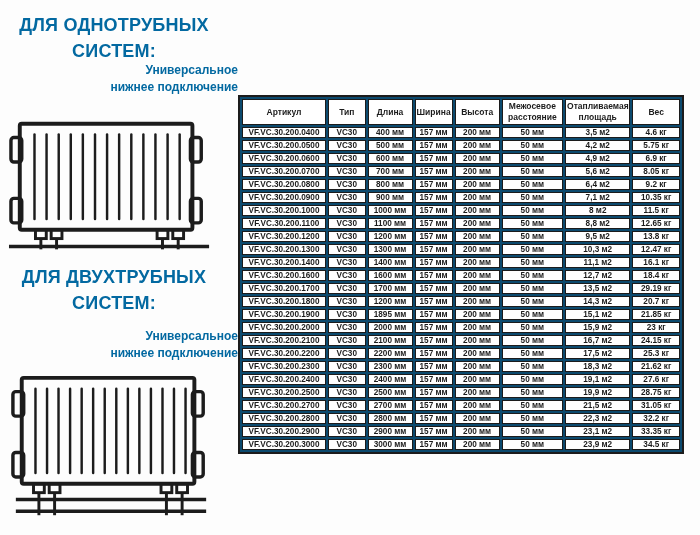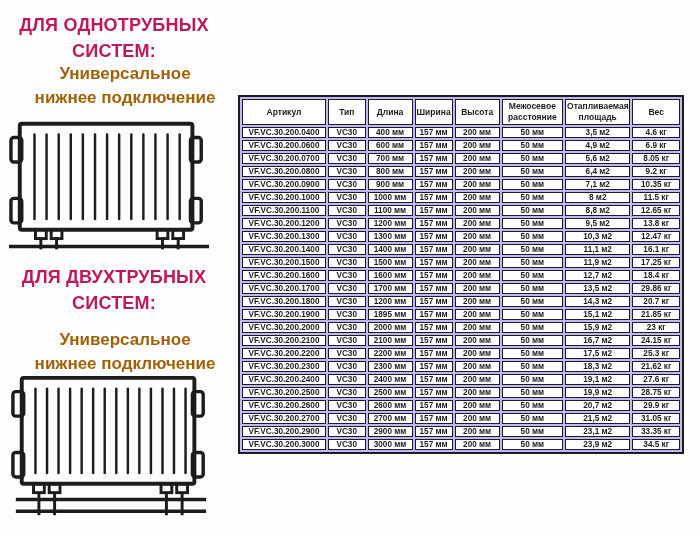--- a/index.html
+++ b/index.html
@@ -4,40 +4,40 @@
 <style>
   * { margin: 0; padding: 0; box-sizing: border-box; }
   body { font-family: "Liberation Sans", sans-serif; background: #ffffff; }
   .canvas {
     position: relative; width: 700px; height: 535px;
     background: #fdfdfd; color: #1c1c1c; overflow: hidden;
   }
   .section-title {
     position: absolute; width: 212px; text-align: center;
     font-size: 18px; line-height: 1.45; font-weight: bold;
-    letter-spacing: 0.2px; white-space: pre-line; color: #be185d;
+    letter-spacing: 0.2px; white-space: pre-line; color: #0369a1;
   }
   .section-sub {
-    position: absolute; width: 226px; text-align: center;
-    font-size: 17px; line-height: 1.4; font-weight: bold;
-    white-space: pre-line; color: #a16207;
+    position: absolute; width: 226px; text-align: right;
+    font-size: 12px; line-height: 1.4; font-weight: bold;
+    white-space: pre-line; color: #0369a1;
   }
   .diagram { position: absolute; left: 8px; width: 206px; }
   .diagram svg { display: block; width: 100%; height: auto; }
   #title-1 { left: 8px; top: 12px; }
   #sub-1   { left: 12px; top: 62px; }
   #diag-1  { top: 114px; }
   #title-2 { left: 8px; top: 264px; }
   #sub-2   { left: 12px; top: 328px; }
   #diag-2  { top: 372px; }
 
   table.spec {
     position: absolute; left: 238px; top: 95px; width: 446px;
     border-collapse: separate; border-spacing: 2px;
-    border: 2px solid #1c1c1c; background: #c4b5fd;
+    border: 2px solid #1c1c1c; background: #0c4a6e;
     table-layout: fixed;
   }
   table.spec th, table.spec td {
     border: 1.5px solid #1c1c1c; background: #ffffff;
     text-align: center; vertical-align: middle;
     font-weight: bold; color: #1c1c1c;
     overflow: hidden; white-space: nowrap;
   }
   table.spec th {
     font-size: 8.5px; line-height: 1.25; height: 26px;
@@ -182,20 +182,30 @@
           <td>VF.VC.30.200.0400</td>
           <td>VC30</td>
           <td>400 мм</td>
           <td>157 мм</td>
           <td>200 мм</td>
           <td>50 мм</td>
           <td>3,5 м2</td>
           <td>4.6 кг</td>
         </tr>
         <tr>
+          <td>VF.VC.30.200.0500</td>
+          <td>VC30</td>
+          <td>500 мм</td>
+          <td>157 мм</td>
+          <td>200 мм</td>
+          <td>50 мм</td>
+          <td>4,2 м2</td>
+          <td>5.75 кг</td>
+        </tr>
+        <tr>
           <td>VF.VC.30.200.0600</td>
           <td>VC30</td>
           <td>600 мм</td>
           <td>157 мм</td>
           <td>200 мм</td>
           <td>50 мм</td>
           <td>4,9 м2</td>
           <td>6.9 кг</td>
         </tr>
         <tr>
@@ -272,48 +282,38 @@
           <td>VF.VC.30.200.1400</td>
           <td>VC30</td>
           <td>1400 мм</td>
           <td>157 мм</td>
           <td>200 мм</td>
           <td>50 мм</td>
           <td>11,1 м2</td>
           <td>16.1 кг</td>
         </tr>
         <tr>
-          <td>VF.VC.30.200.1500</td>
-          <td>VC30</td>
-          <td>1500 мм</td>
-          <td>157 мм</td>
-          <td>200 мм</td>
-          <td>50 мм</td>
-          <td>11,9 м2</td>
-          <td>17.25 кг</td>
-        </tr>
-        <tr>
           <td>VF.VC.30.200.1600</td>
           <td>VC30</td>
           <td>1600 мм</td>
           <td>157 мм</td>
           <td>200 мм</td>
           <td>50 мм</td>
           <td>12,7 м2</td>
           <td>18.4 кг</td>
         </tr>
         <tr>
           <td>VF.VC.30.200.1700</td>
           <td>VC30</td>
           <td>1700 мм</td>
           <td>157 мм</td>
           <td>200 мм</td>
           <td>50 мм</td>
           <td>13,5 м2</td>
-          <td>29.86 кг</td>
+          <td>29.19 кг</td>
         </tr>
         <tr>
           <td>VF.VC.30.200.1800</td>
           <td>VC30</td>
           <td>1200 мм</td>
           <td>157 мм</td>
           <td>200 мм</td>
           <td>50 мм</td>
           <td>14,3 м2</td>
           <td>20.7 кг</td>
@@ -382,40 +382,40 @@
           <td>VF.VC.30.200.2500</td>
           <td>VC30</td>
           <td>2500 мм</td>
           <td>157 мм</td>
           <td>200 мм</td>
           <td>50 мм</td>
           <td>19,9 м2</td>
           <td>28.75 кг</td>
         </tr>
         <tr>
-          <td>VF.VC.30.200.2600</td>
-          <td>VC30</td>
-          <td>2600 мм</td>
-          <td>157 мм</td>
-          <td>200 мм</td>
-          <td>50 мм</td>
-          <td>20,7 м2</td>
-          <td>29.9 кг</td>
-        </tr>
-        <tr>
           <td>VF.VC.30.200.2700</td>
           <td>VC30</td>
           <td>2700 мм</td>
           <td>157 мм</td>
           <td>200 мм</td>
           <td>50 мм</td>
           <td>21,5 м2</td>
           <td>31.05 кг</td>
         </tr>
         <tr>
+          <td>VF.VC.30.200.2800</td>
+          <td>VC30</td>
+          <td>2800 мм</td>
+          <td>157 мм</td>
+          <td>200 мм</td>
+          <td>50 мм</td>
+          <td>22,3 м2</td>
+          <td>32.2 кг</td>
+        </tr>
+        <tr>
           <td>VF.VC.30.200.2900</td>
           <td>VC30</td>
           <td>2900 мм</td>
           <td>157 мм</td>
           <td>200 мм</td>
           <td>50 мм</td>
           <td>23,1 м2</td>
           <td>33.35 кг</td>
         </tr>
         <tr>

